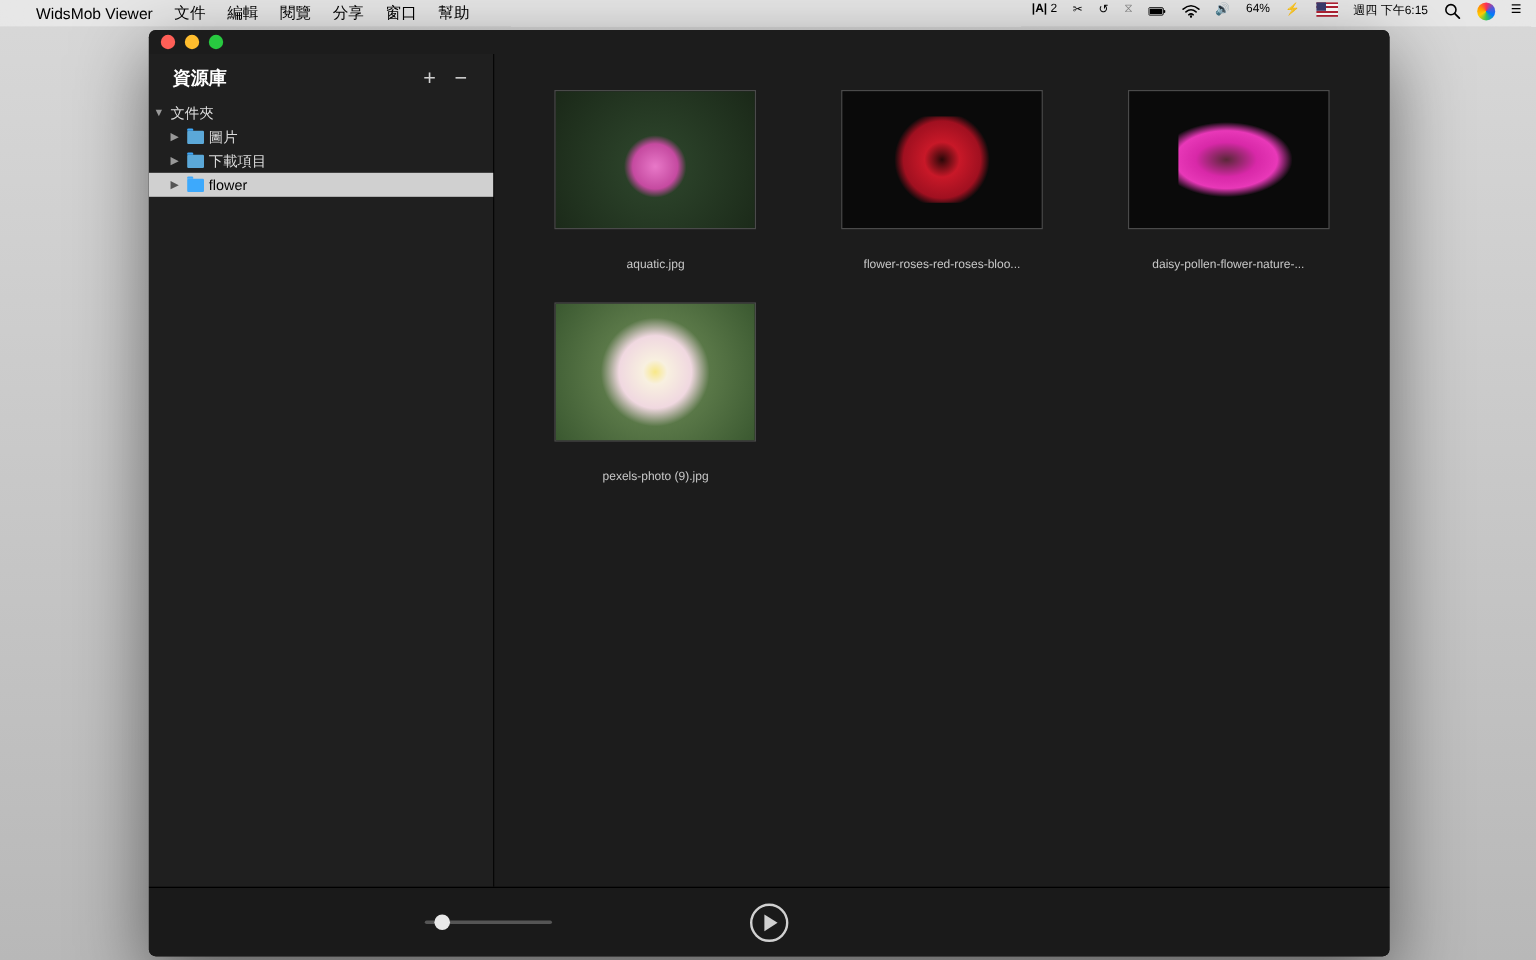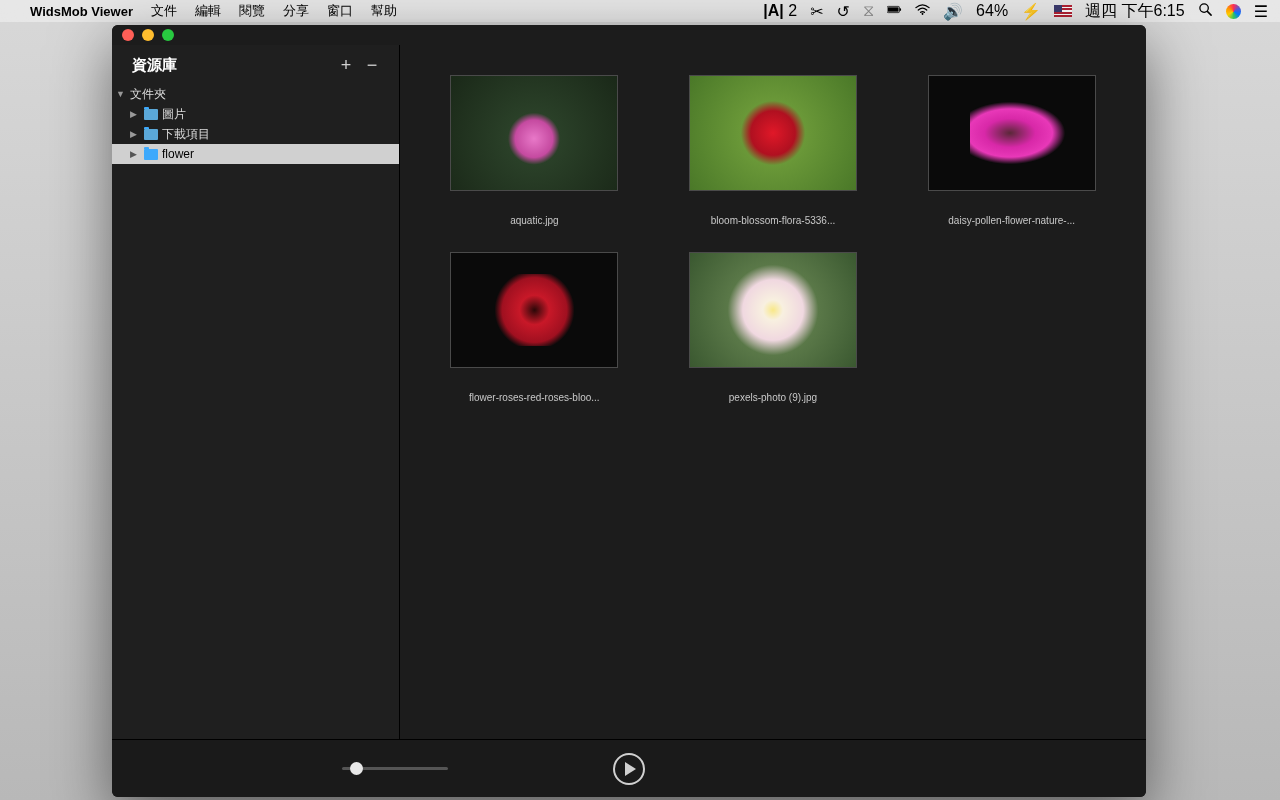--- a/index.html
+++ b/index.html
@@ -1,24 +1,24 @@
 <!DOCTYPE html>
 <html><head>
 <meta charset="utf-8">
 <style>
 *{margin:0;padding:0;box-sizing:border-box;font-family:-apple-system,"Helvetica Neue",sans-serif;-webkit-font-smoothing:antialiased}
 html,body{width:1280px;height:800px;overflow:hidden}
 body{background:linear-gradient(180deg,#d8d8d8 0%,#c8c8c8 50%,#b8b8b8 100%)}
 .menubar{height:22px;background:rgba(255,255,255,0.4);backdrop-filter:blur(20px);display:flex;align-items:center;padding:0 12px;font-size:13px;color:#000}
 .menubar-left{display:flex;align-items:center;gap:18px}
-.menubar-left .app{font-weight:700}
-.menubar-right{margin-left:auto;display:flex;align-items:center;gap:13px;font-size:16px}
+.menubar-left .app{font-weight:400}
+.menubar-right{margin-left:auto;display:flex;gap:13px;font-size:10px}
 .apple-logo{font-size:15px}
 .menubar-right svg{width:15px;height:15px}
-.window{position:absolute;left:112px;top:25px;width:1034px;height:772px;background:#1c1c1c;border-radius:6px;box-shadow:0 20px 60px rgba(0,0,0,0.5);display:flex;flex-direction:column;overflow:hidden}
+.window{position:absolute;left:124px;top:25px;width:1034px;height:772px;background:#1c1c1c;border-radius:6px;box-shadow:0 20px 60px rgba(0,0,0,0.5);display:flex;flex-direction:column;overflow:hidden}
 .titlebar{height:20px;display:flex;align-items:center;padding:0 10px;background:#1c1c1c}
 .traffic{display:flex;gap:8px}
 .traffic span{width:12px;height:12px;border-radius:50%}
 .tr-close{background:#ff5f57}
 .tr-min{background:#ffbd2e}
 .tr-max{background:#28c940}
 .body{flex:1;display:flex;min-height:0}
 .sidebar{width:288px;background:#1f1f1f;border-right:1px solid #000;display:flex;flex-direction:column}
 .sb-header{display:flex;align-items:center;padding:10px 14px 8px 20px;color:#fff}
 .sb-title{font-size:15px;font-weight:600;flex:1}
@@ -141,35 +141,29 @@
     <div class="content">
       <div class="grid" id="grid">
           <div class="thumb">
             <div class="thumb-img">
               <div class="fx fx1"></div>
             </div>
             <div class="thumb-label">aquatic.jpg</div>
           </div>
           <div class="thumb">
             <div class="thumb-img">
-              <div class="fx fx3"></div>
+              <div class="fx fx7"></div>
             </div>
-            <div class="thumb-label">bloom-blossom-flora-5336...</div>
+            <div class="thumb-label">flower-roses-red-roses-bloo...</div>
           </div>
           <div class="thumb">
             <div class="thumb-img">
               <div class="fx fx6"></div>
             </div>
             <div class="thumb-label">daisy-pollen-flower-nature-...</div>
-          </div>
-          <div class="thumb">
-            <div class="thumb-img">
-              <div class="fx fx7"></div>
-            </div>
-            <div class="thumb-label">flower-roses-red-roses-bloo...</div>
           </div>
           <div class="thumb">
             <div class="thumb-img">
               <div class="fx fx8"></div>
             </div>
             <div class="thumb-label">pexels-photo (9).jpg</div>
           </div>
         </div>
     </div>
   </div>

